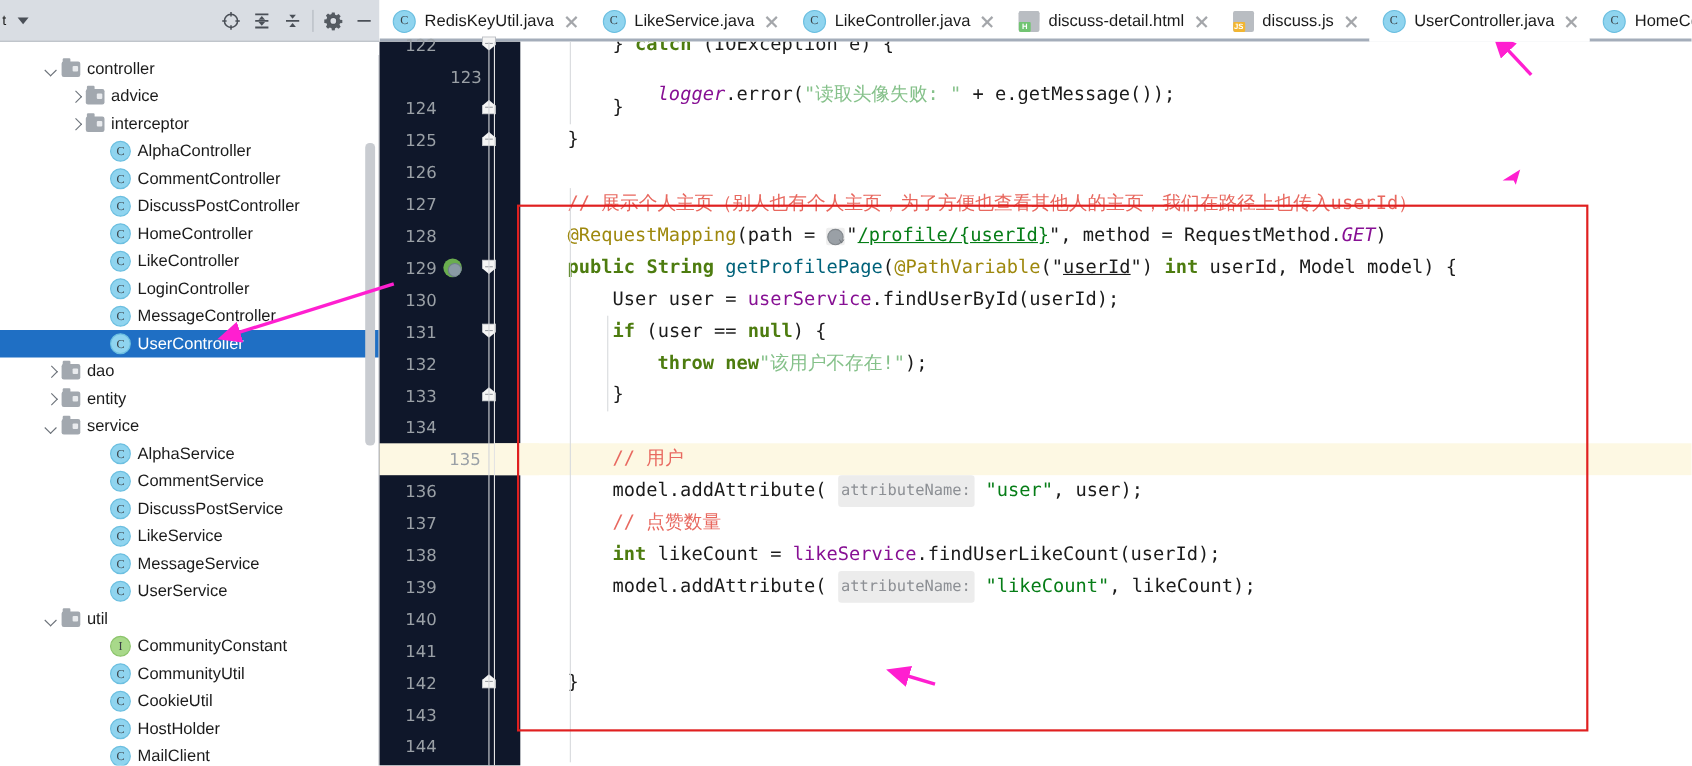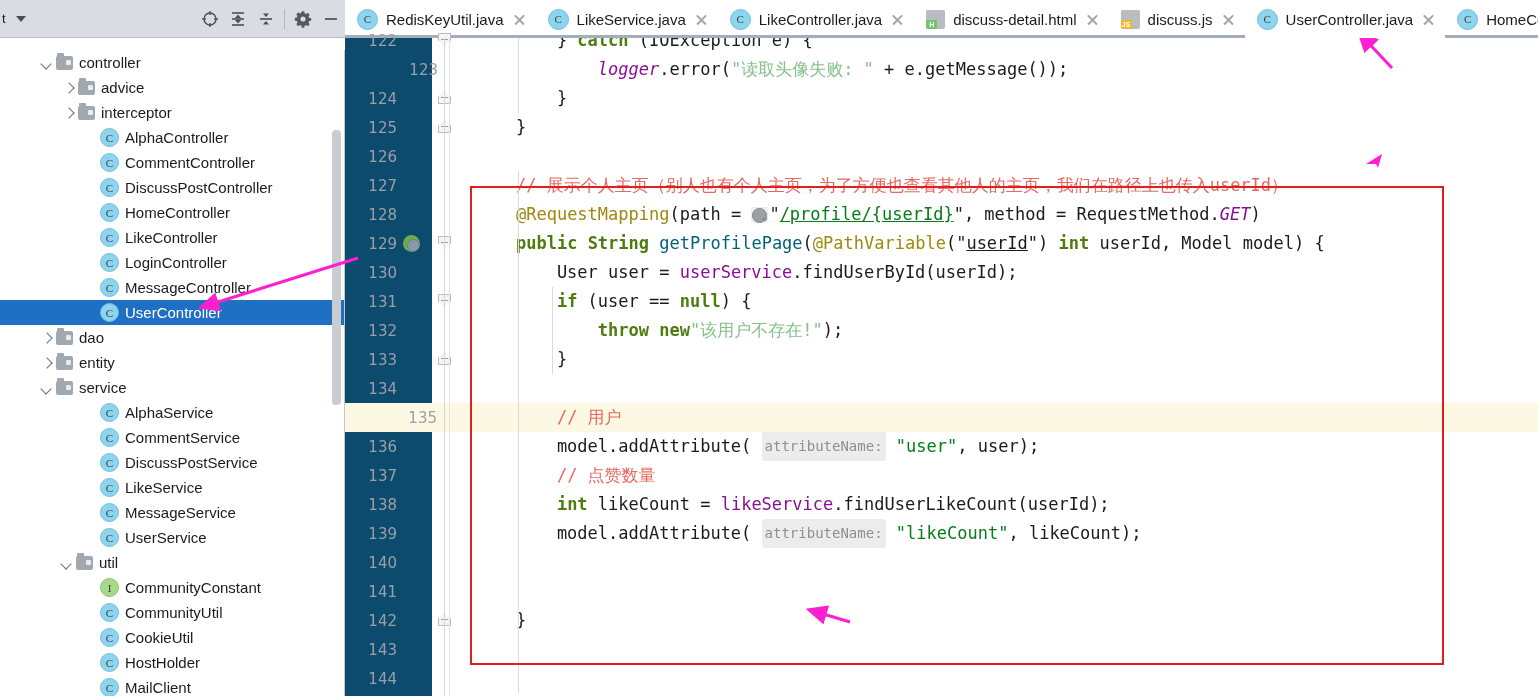--- a/index.html
+++ b/index.html
@@ -123,21 +123,21 @@
     position:absolute;right:4px;top:80px;width:9px;height:275px;background:#c9ccd1;border-radius:4px;
   }
   .tree-divider{position:absolute;right:0;top:0;width:1px;height:658px;background:#c2c6cc;}
 
   
   .editor{
     position:absolute;left:345px;top:38px;width:1193px;height:658px;background:#ffffff;
     font-family:"DejaVu Sans Mono","Liberation Mono",monospace;
   }
   .gutter{
-    position:absolute;left:0;top:0;width:87px;height:658px;background:#0c4a6e;
+    position:absolute;left:0;top:0;width:128px;height:658px;background:#0f172a;
   }
   .gutter-line{
     position:absolute;left:0;width:105px;height:29px;display:flex;align-items:center;
   }
   .gutter-line .num{
     width:52px;text-align:right;font-size:15px;color:#9aa0a6;
     font-family:"DejaVu Sans","Liberation Sans",sans-serif;
   }
   .gutter-line.cur{background:#fdf8e3;padding-left:40px;}
   .fold{
@@ -404,21 +404,21 @@
         <div class="row" style="padding-left: 84px;">
           <span class="arrow none"></span>
           <span class="cls">C</span>
           <span>MessageService</span>
         </div>
         <div class="row" style="padding-left: 84px;">
           <span class="arrow none"></span>
           <span class="cls">C</span>
           <span>UserService</span>
         </div>
-        <div class="row" style="padding-left: 60px;">
+        <div class="row" style="padding-left: 40px;">
           <span class="arrow down"></span>
           <span class="folder"></span>
           <span>util</span>
         </div>
         <div class="row" style="padding-left: 84px;">
           <span class="arrow none"></span>
           <span class="cls iface">I</span>
           <span>CommunityConstant</span>
         </div>
         <div class="row" style="padding-left: 84px;">
@@ -537,21 +537,21 @@
           <span class="num">143</span>
         </div>
         <div class="gutter-line" style="top: 626px;">
           <span class="num">144</span>
         </div>
       </div>
     <div class="fold-rail"></div>
     <div class="gutter-edge"></div>
     <div class="code" id="code">
         <div class="cl" style="top: -12px;"><span class="plain">        } </span><span class="kw">catch</span><span class="plain"> (IOException e) {</span></div>
-        <div class="cl" style="top: 17px;"><span class="plain">            </span><span class="fldi">logger</span><span class="plain">.error(</span><span class="cjkstr">"读取头像失败: "</span><span class="plain"> + e.getMessage());</span></div>
+        <div class="cl" style="top: 34px;"><span class="plain">            </span><span class="fldi">logger</span><span class="plain">.error(</span><span class="cjkstr">"读取头像失败: "</span><span class="plain"> + e.getMessage());</span></div>
         <div class="cl" style="top: 46px;"><span class="plain">        }</span></div>
         <div class="cl" style="top: 75px;"><span class="plain">    }</span></div>
         <div class="cl" style="top: 104px;"></div>
         <div class="cl" style="top: 133px;"><span class="plain">    </span><span class="cmt">// 展示个人主页（别人也有个人主页，为了方便也查看其他人的主页，我们在路径上也传入userId）</span></div>
         <div class="cl" style="top: 162px;"><span class="plain">    </span><span class="ann">@RequestMapping</span><span class="plain">(path = </span><span class="globe-inlay"><span class="g"></span><span class="cv">⌄</span></span><span class="plain">"</span><span class="ulink">/profile/{userId}</span><span class="plain">"</span><span class="plain">, method = RequestMethod.</span><span class="fldi">GET</span><span class="plain">)</span></div>
         <div class="cl" style="top: 191px;"><span class="plain">    </span><span class="kw">public</span><span class="plain"> </span><span class="kw">String</span><span class="plain"> </span><span style="color:#00627a;">getProfilePage</span><span class="plain">(</span><span class="ann">@PathVariable</span><span class="plain">("</span><span class="ulink" style="color:#1b1b1b;">userId</span><span class="plain">") </span><span class="kw">int</span><span class="plain"> userId, Model model) {</span></div>
         <div class="cl" style="top: 220px;"><span class="plain">        User user = </span><span class="fld">userService</span><span class="plain">.findUserById(userId);</span></div>
         <div class="cl" style="top: 249px;"><span class="plain">        </span><span class="kw">if</span><span class="plain"> (user == </span><span class="kw">null</span><span class="plain">) {</span></div>
         <div class="cl" style="top: 278px;"><span class="plain">            </span><span class="kw">throw</span><span class="plain"> </span><span class="kw">new</span><span class="cjkstr">"该用户不存在!"</span><span class="plain">);</span></div>
         <div class="cl" style="top: 307px;"><span class="plain">        }</span></div>

